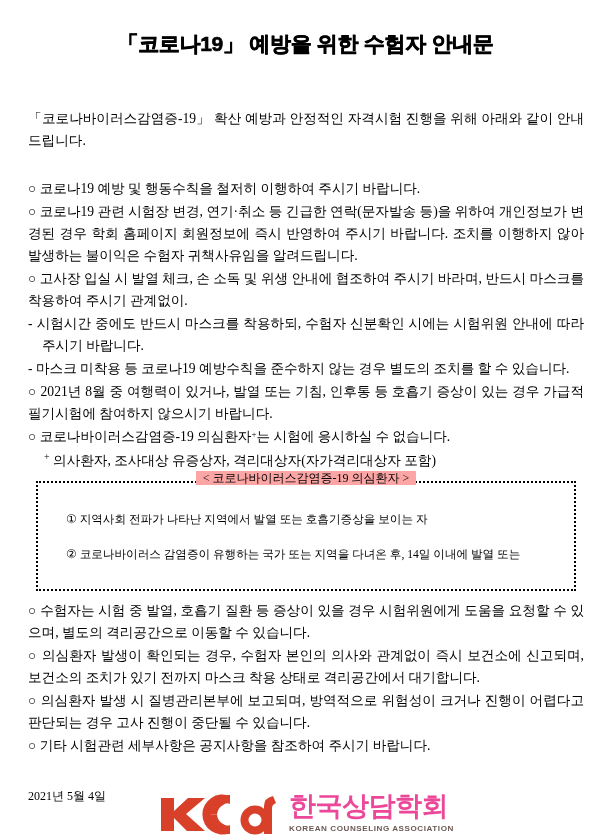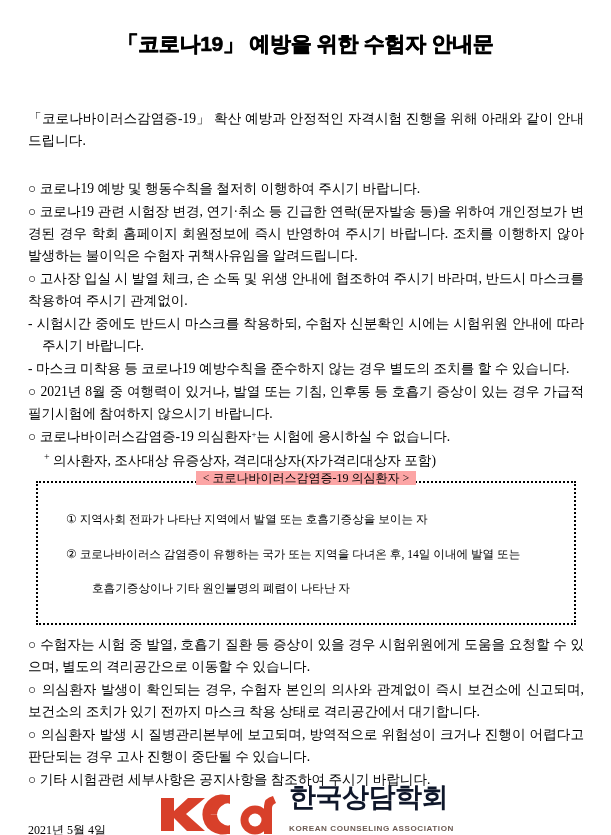--- a/index.html
+++ b/index.html
@@ -150,29 +150,29 @@
     flex-direction: column;
     align-items: flex-start;
     padding-bottom: 2px;
   }
   .logo-kr {
     font-family: "Liberation Sans", "DejaVu Sans", sans-serif;
     font-size: 27px;
     font-weight: bold;
     line-height: 1;
     letter-spacing: -0.5px;
-    color: #0f172a;
+    color: #ec4899;
   }
   .logo-en {
     font-family: "Liberation Sans", "DejaVu Sans", sans-serif;
     font-size: 8.1px;
     font-weight: bold;
     letter-spacing: 0.55px;
     color: #6b5a52;
-    margin-top: 13px;
+    margin-top: 4px;
     text-align: center;
   }
 </style>
 </head>
 <body>
 
 <div class="page">
 
   <h1 class="doc-title">「코로나19」 예방을 위한 수험자 안내문</h1>
 
@@ -226,23 +226,20 @@
           <span>&lt; 코로나바이러스감염증-19 의심환자 &gt;</span>
         </div>
         <p class="note-line">
           <span class="circ-num">①</span>
           <span>지역사회 전파가 나타난 지역에서 발열 또는 호흡기증상을 보이는 자</span>
         </p>
         <p class="note-line">
           <span class="circ-num">②</span>
           <span>코로나바이러스 감염증이 유행하는 국가 또는 지역을 다녀온 후, 14일 이내에 발열 또는</span>
         </p>
-        <p class="note-line cont">
-          <span>호흡기증상이나 기타 원인불명의 폐렴이 나타난 자</span>
-        </p>
       </div>
     </div>
 
     <p class="para circle">
       <span class="marker">○</span>
       <span>수험자는 시험 중 발열, 호흡기 질환 등 증상이 있을 경우 시험위원에게 도움을 요청할 수 있으며, 별도의 격리공간으로 이동할 수 있습니다.</span>
     </p>
 
     <p class="para circle">
       <span class="marker">○</span>

